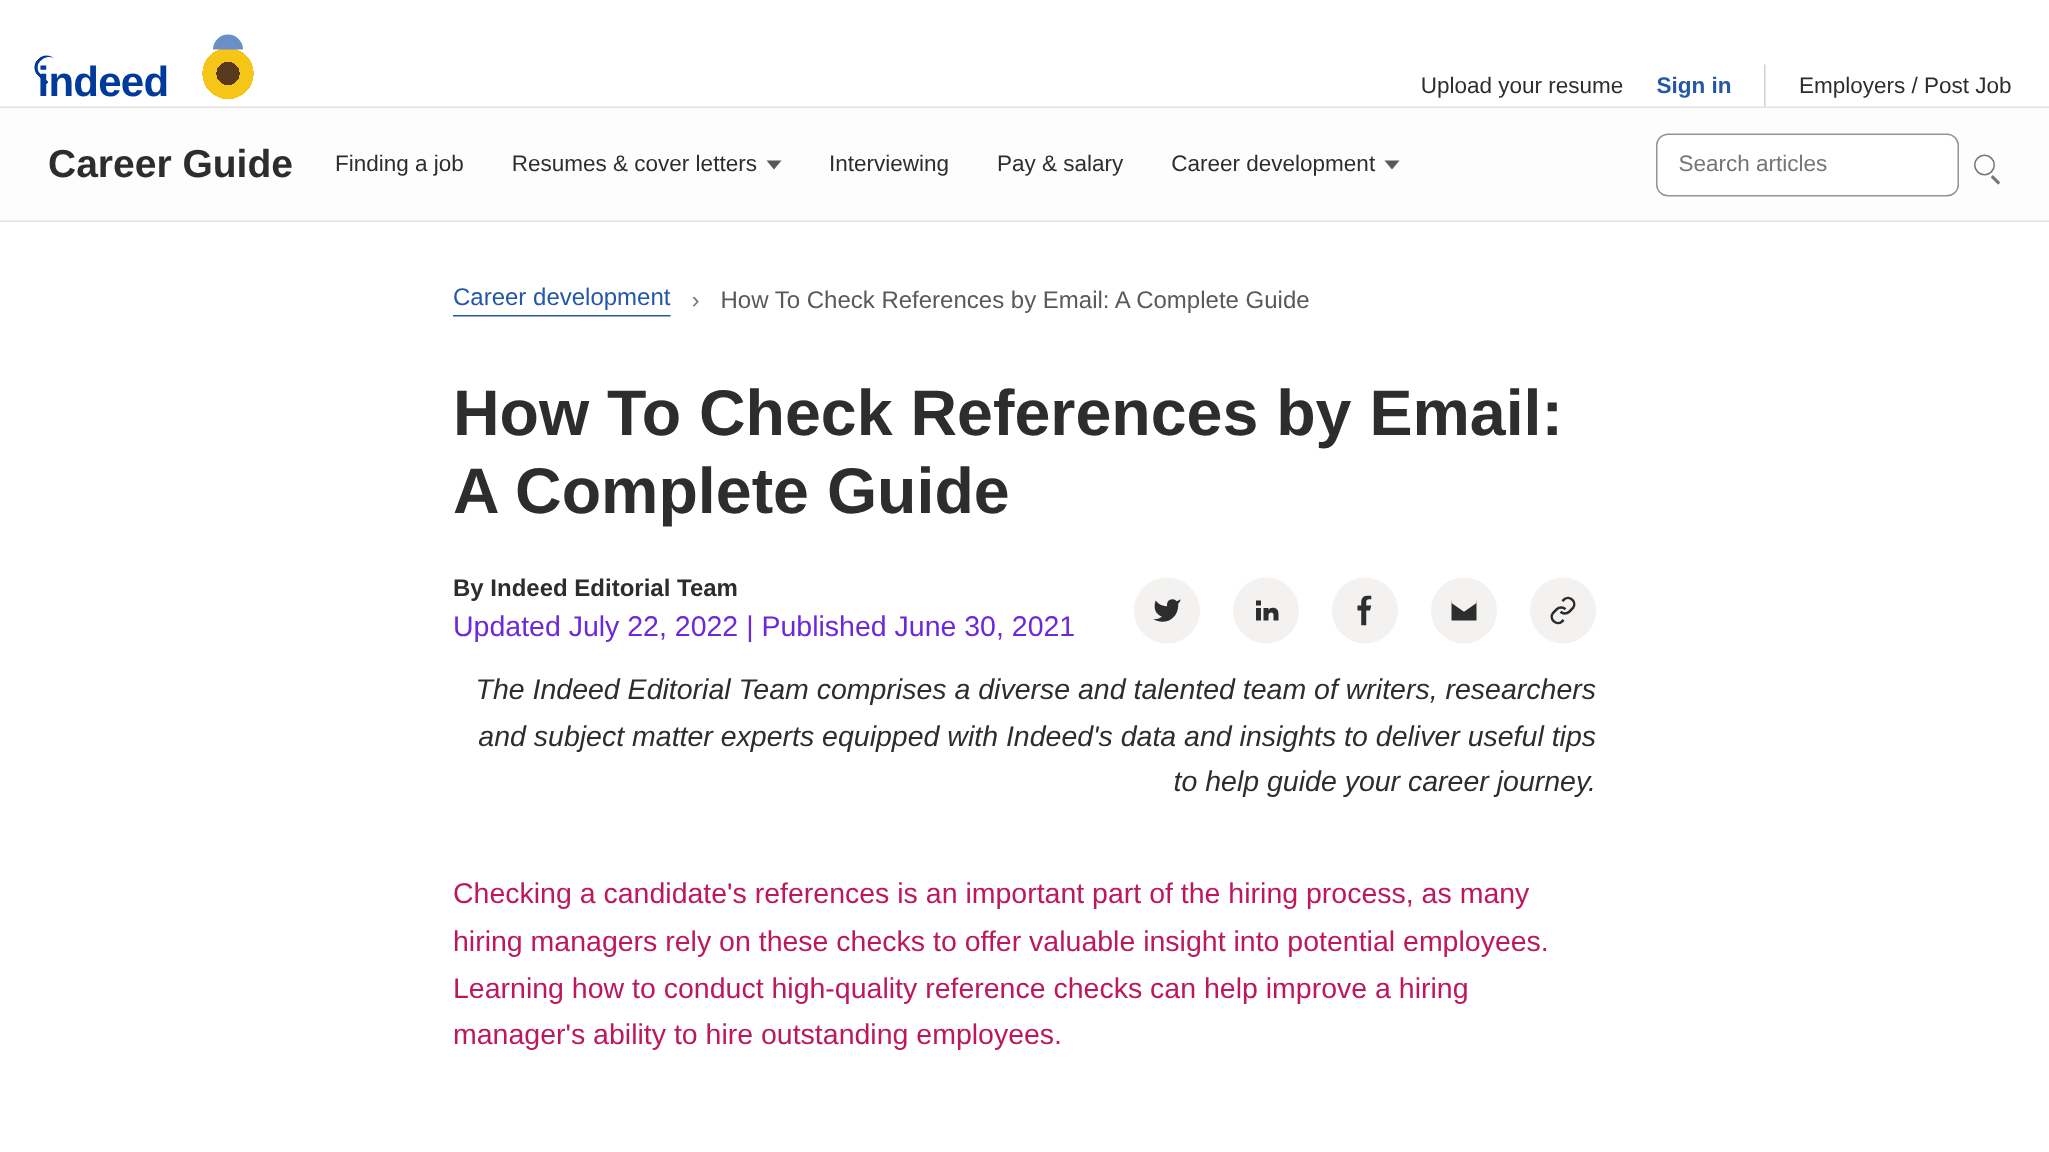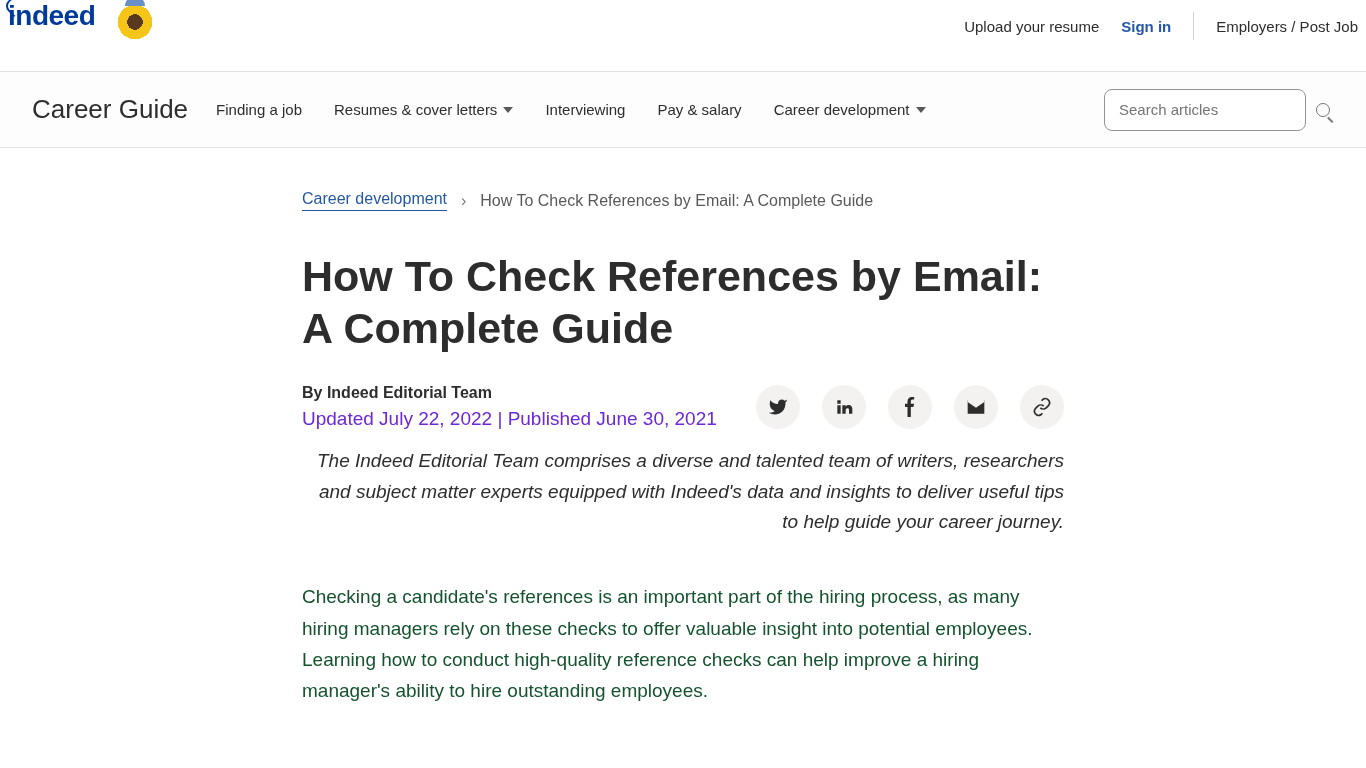--- a/index.html
+++ b/index.html
@@ -1,33 +1,33 @@
 <!DOCTYPE html>
 <html><head>
 <meta charset="utf-8">
 <style>
 * { margin: 0; padding: 0; box-sizing: border-box; }
 body { font-family: "Helvetica Neue", Helvetica, Arial, sans-serif; color: #2d2d2d; }
 
 
-.top-header { display: flex; align-items: flex-start; padding: 0 8px; height: 72px; border-bottom: 1px solid #e4e2e0; }
+.top-header { display: flex; align-items: flex-end; padding: 0 25px; height: 72px; border-bottom: 1px solid #e4e2e0; }
 .logo { color: #003a9b; font-weight: 700; font-size: 28px; letter-spacing: -0.5px; margin-right: 18px; position: relative; }
 .logo::before { content: ""; position: absolute; top: -2px; left: -2px; width: 14px; height: 14px; border: 2.5px solid #003a9b; border-bottom: none; border-right: none; border-radius: 50% 50% 0 0; transform: rotate(-45deg); }
 .sunflower { width: 44px; height: 44px; border-radius: 50%; background: radial-gradient(circle at 50% 50%, #5a3a1e 0 25%, #f5c518 25% 55%, transparent 55%); position: relative; margin-right: 24px; }
 .sunflower::before { content: ""; position: absolute; top: -4px; left: 50%; transform: translateX(-50%); width: 20px; height: 10px; background: #6a8fc7; border-radius: 10px 10px 0 0; }
 .nav-primary { display: flex; gap: 28px; }
 .nav-primary a { color: #2d2d2d; text-decoration: none; font-size: 15px; }
 .top-right { margin-left: auto; display: flex; align-items: center; gap: 22px; font-size: 15px; margin-top: 12px; }
 .top-right a { text-decoration: none; color: #2d2d2d; }
 .signin { color: #2557a7 !important; font-weight: 700; }
 .vdiv { width: 1px; height: 28px; background: #d4d2d0; }
 
 
 .sub-header { display: flex; align-items: center; padding: 0 32px; height: 76px; border-bottom: 1px solid #e4e2e0; background: #fdfdfd; }
-.cg-title { font-size: 26px; font-weight: 400; margin-right: 28px; }
+.cg-title { font-size: 26px; font-weight: 700; margin-right: 28px; }
 .sub-nav { display: flex; gap: 32px; }
 .sub-nav .item { display: flex; align-items: center; gap: 6px; font-size: 15px; color: #2d2d2d; cursor: pointer; }
 .caret { width: 0; height: 0; border-left: 5px solid transparent; border-right: 5px solid transparent; border-top: 6px solid #595959; }
 .search-wrap { margin-left: auto; display: flex; align-items: center; gap: 6px; }
 .search-input { width: 202px; height: 42px; border: 1px solid #949494; border-radius: 8px; padding: 0 14px; font-size: 15px; }
 .search-btn { background: none; border: none; cursor: pointer; padding: 4px; }
 .mag { width: 14px; height: 14px; border: 1.5px solid #767676; border-radius: 50%; position: relative; }
 .mag::after { content: ""; position: absolute; bottom: -5px; right: -5px; width: 7px; height: 1.5px; background: #767676; transform: rotate(45deg); }
 
 
@@ -37,21 +37,21 @@
 .bc-sep { color: #767676; }
 .bc-current { color: #595959; }
 h1.article-title { font-size: 43px; font-weight: 700; line-height: 1.2; color: #2d2d2d; margin-bottom: 30px; }
 .meta-row { display: flex; justify-content: space-between; align-items: center; margin-bottom: 16px; }
 .byline { font-weight: 700; font-size: 16px; margin-bottom: 6px; }
 .dates { font-size: 19px; color: #6d28d9; }
 .share { display: flex; gap: 22px; }
 .share-btn { width: 44px; height: 44px; border-radius: 50%; background: #f3f2f1; display: flex; align-items: center; justify-content: center; cursor: pointer; }
 .share-btn svg { width: 20px; height: 20px; fill: #2d2d2d; }
 .intro-italic { font-style: italic; font-size: 19px; line-height: 1.6; color: #2d2d2d; margin-bottom: 44px; text-align: right; }
-.body-p { font-size: 19px; line-height: 1.65; color: #14532d; margin-bottom: 22px; }
+.body-p { font-size: 19px; line-height: 1.65; color: #be185d; margin-bottom: 22px; }
 </style>
 </head>
 <body>
 
 <div class="top-header">
   <div class="logo">indeed</div>
   <div class="sunflower"></div>
   <div class="top-right">
     <a href="#">Upload your resume</a>
     <a href="#" class="signin">Sign in</a>

